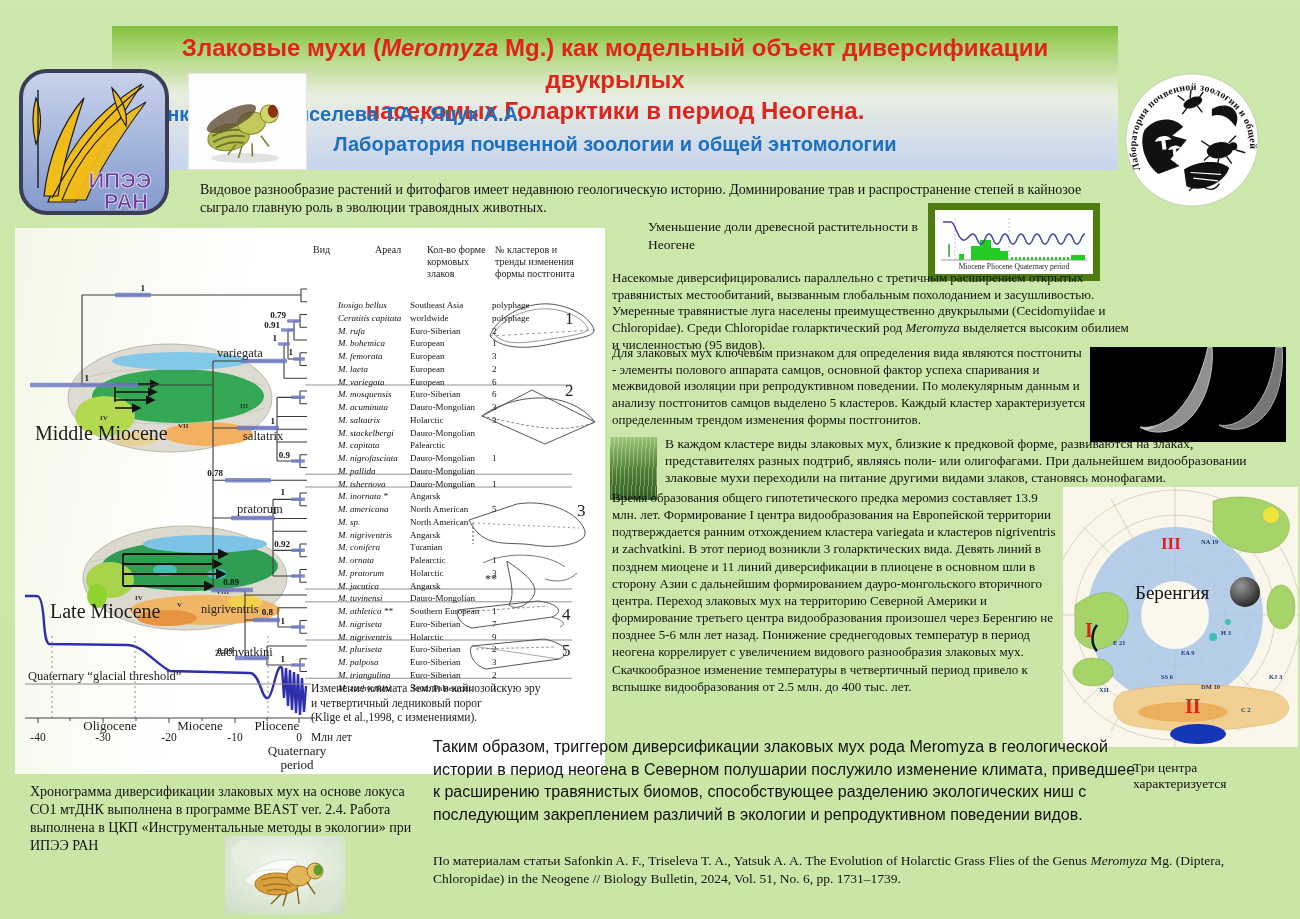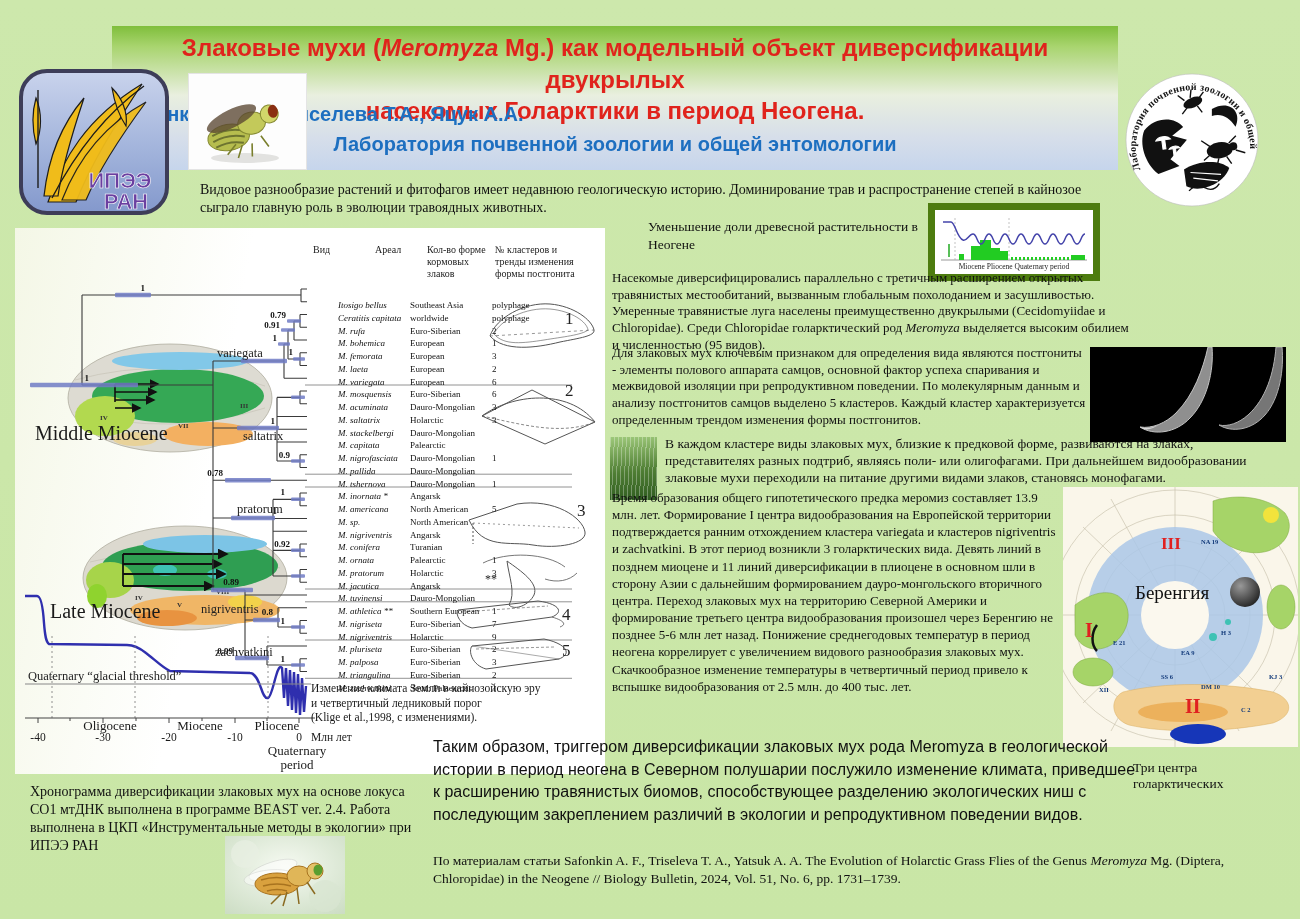--- a/index.html
+++ b/index.html
@@ -650,21 +650,21 @@
       <text x="138" y="202">DM 10</text>
       <text x="206" y="192">KJ 3</text>
       <text x="178" y="225">C 2</text>
       <text x="36" y="205">XII</text>
     </g>
   </svg>
 </div>
 
 <div class="abs legend">
   <div>Три центра</div>
-  <div>голарктических</div>
+  <div>характеризуется</div>
 </div>
 
 <div class="abs conclusion">Таким образом, триггером диверсификации злаковых мух рода Meromyza в геологической истории в период неогена в Северном полушарии послужило изменение климата, приведшее к расширению травянистых биомов, способствующее разделению экологических ниш с последующим закреплением различий в экологии и репродуктивном поведении видов.</div>
 <div class="abs reference"><span>По материалам статьи Safonkin A. F., Triseleva T. A., Yatsuk A. A. The Evolution of Holarctic Grass Flies of the Genus </span><i>Meromyza</i><span> Mg. (Diptera, Chloropidae) in the Neogene // Biology Bulletin, 2024, Vol. 51, No. 6, pp. 1731–1739.</span></div>
 <div class="abs methods">Хронограмма диверсификации злаковых мух на основе локуса CO1 мтДНК выполнена в программе BEAST ver. 2.4. Работа выполнена в ЦКП «Инструментальные методы в экологии» при ИПЭЭ РАН</div>
 
 <div class="abs fly-bottom">
   <svg width="120" height="78" viewBox="0 0 120 78">
     <defs>
       <radialGradient id="bokeh" cx="0.5" cy="0.4" r="0.9">

